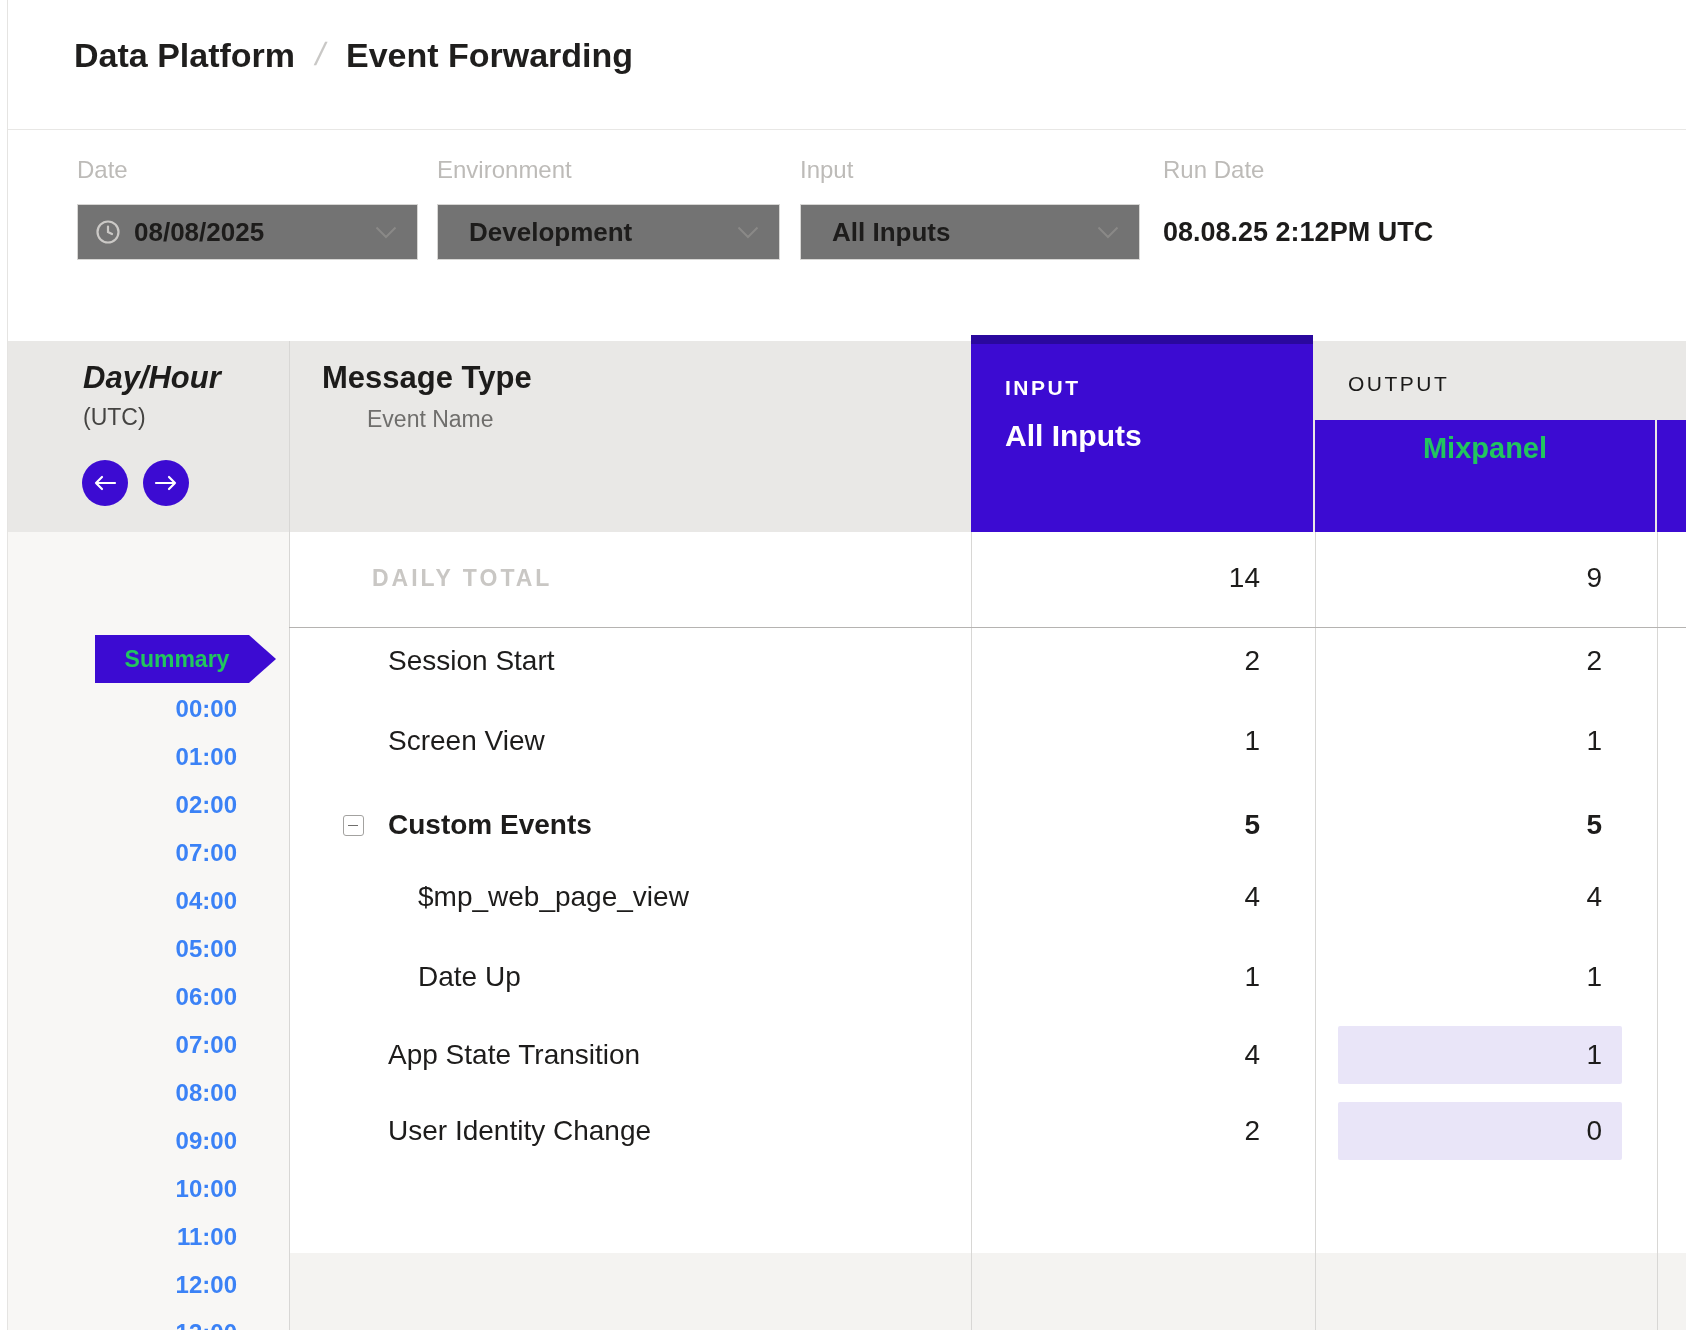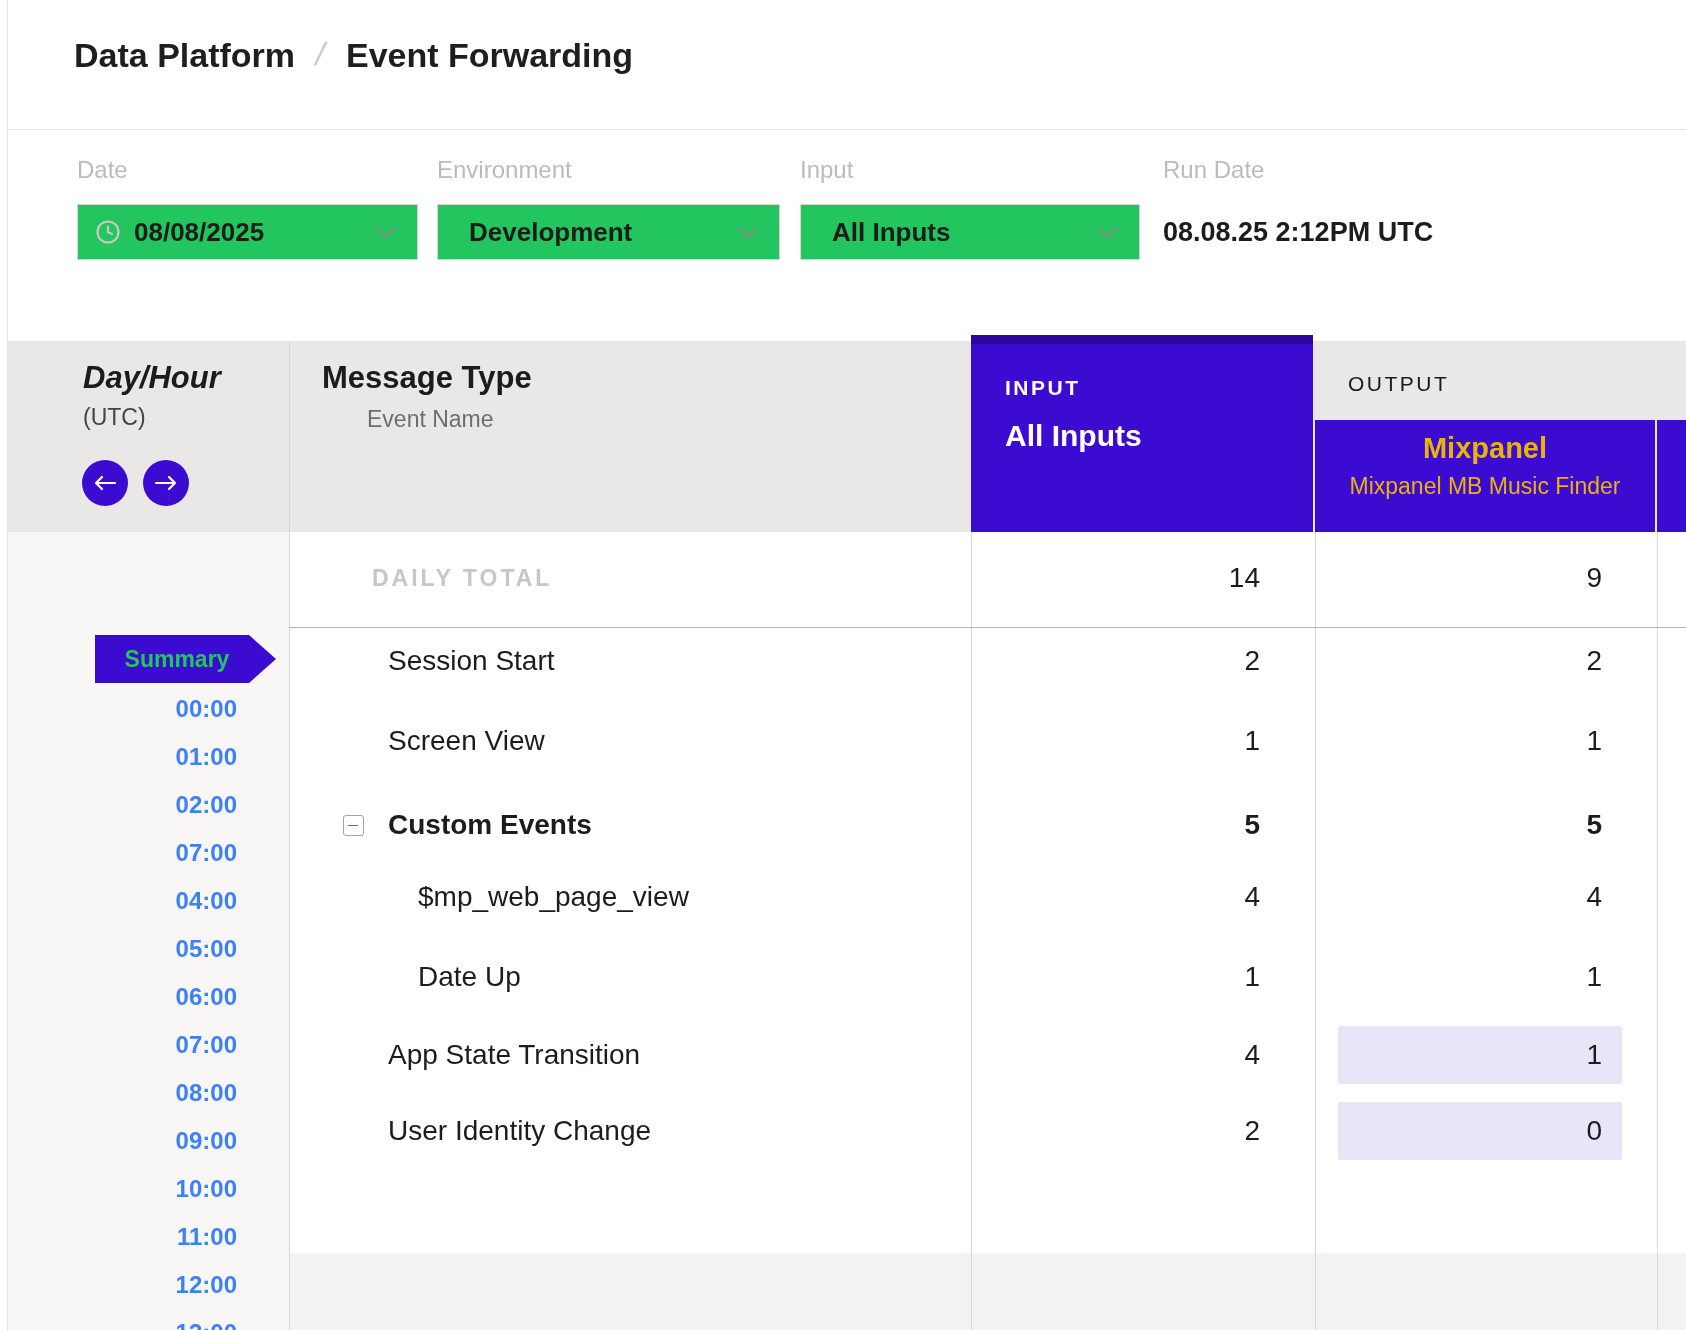--- a/index.html
+++ b/index.html
@@ -12,21 +12,21 @@
 
   
   #left-edge { left:7px; top:0; width:1px; height:1330px; background:#e5e4e2; }
   #breadcrumb { left:74px; top:36px; font-size:34px; font-weight:600; color:#1f1e1d; display:flex; align-items:flex-start; gap:21px; }
   #breadcrumb .sep { color:#c9c8c6; font-weight:300; font-size:32px; transform:skewX(-12deg); }
   #header-border { left:8px; top:129px; width:1678px; height:1px; background:#e8e7e5; }
 
   
   .filter-label { top:156px; font-size:24px; color:#bdbbb8; }
   .filter-box {
-    top:204px; height:56px; background:#22c55e; border:1px solid #d7d6d4;
+    top:204px; height:56px; background:#737373; border:1px solid #d7d6d4;
     display:flex; align-items:center; font-size:26px; color:#1d1c1b;
   }
   .filter-box .chev { margin-left:auto; margin-right:20px; flex:none; }
   #run-date-value { left:1163px; top:204px; height:56px; line-height:56px; font-size:27px; font-weight:700; }
 
   
   #header-band { left:8px; top:341px; width:1678px; height:191px; background:#e9e8e6; }
   #dayhour-title { left:83px; top:360px; font-size:31px; font-weight:700;font-style:italic; }
   #dayhour-sub { left:83px; top:404px; font-size:23px; color:#454442; }
   .nav-circle {
@@ -35,21 +35,21 @@
   }
   #msgtype-title { left:322px; top:360px; font-size:31px; font-weight:700; }
   #msgtype-sub { left:367px; top:406px; font-size:23px; color:#6f6e6c; }
 
   #input-block { left:971px; top:335px; width:342px; height:197px; }
   #input-cap { left:0; top:0; width:342px; height:9px; }
   #input-section-label { left:34px; top:41px; font-size:21px; font-weight:700; letter-spacing:2.5px; color:#ffffff; }
   #input-name { left:34px; top:84px; font-size:30px; font-weight:700; color:#ffffff; }
 
   #output-section-label { left:1348px; top:372px; font-size:21px; font-weight:400; letter-spacing:2.5px; color:#1b1a19; }
-  #mixpanel-block { left:1315px; top:420px; width:340px; height:112px; text-align:center; color:#eab308; }
+  #mixpanel-block { left:1315px; top:420px; width:340px; height:112px; text-align:center; color:#22c55e; }
   #mixpanel-name { left:0; top:12px; width:340px; font-size:29px; font-weight:700; }
   #mixpanel-sub { left:0; top:53px; width:340px; font-size:23px; font-weight:500; }
   #next-output-block { left:1657px; top:420px; width:29px; height:112px; }
 
   
   #sidebar-bg { left:8px; top:532px; width:281px; height:798px; background:#f8f7f5; }
   #bottom-strip { left:289px; top:1253px; width:1397px; height:77px; background:#f4f3f1; }
   .vdiv { top:341px; width:1px; height:989px; background:#d8d7d5; }
   #vdiv-2, #vdiv-3, #vdiv-4 { top:532px; height:798px; }
 
@@ -136,21 +136,20 @@
 
 <div class="abs" id="input-block" style="background: rgb(60, 11, 210);">
   <div class="abs" id="input-cap" style="background: rgb(42, 8, 158);"></div>
   <div class="abs" id="input-section-label">INPUT</div>
   <div class="abs" id="input-name">All Inputs</div>
 </div>
 
 <div class="abs" id="output-section-label">OUTPUT</div>
 <div class="abs" id="mixpanel-block" style="background: rgb(60, 11, 210);">
   <div class="abs" id="mixpanel-name">Mixpanel</div>
-  <div class="abs" id="mixpanel-sub">Mixpanel MB Music Finder</div>
 </div>
 <div class="abs" id="next-output-block" style="background: rgb(60, 11, 210);"></div>
 
 <div class="abs" id="sidebar-bg"></div>
 <div class="abs" id="bottom-strip"></div>
 
 <div class="abs vdiv" id="vdiv-1" style="left:289px"></div>
 <div class="abs vdiv" id="vdiv-2" style="left:971px"></div>
 <div class="abs vdiv" id="vdiv-3" style="left:1315px"></div>
 <div class="abs vdiv" id="vdiv-4" style="left:1657px"></div>

